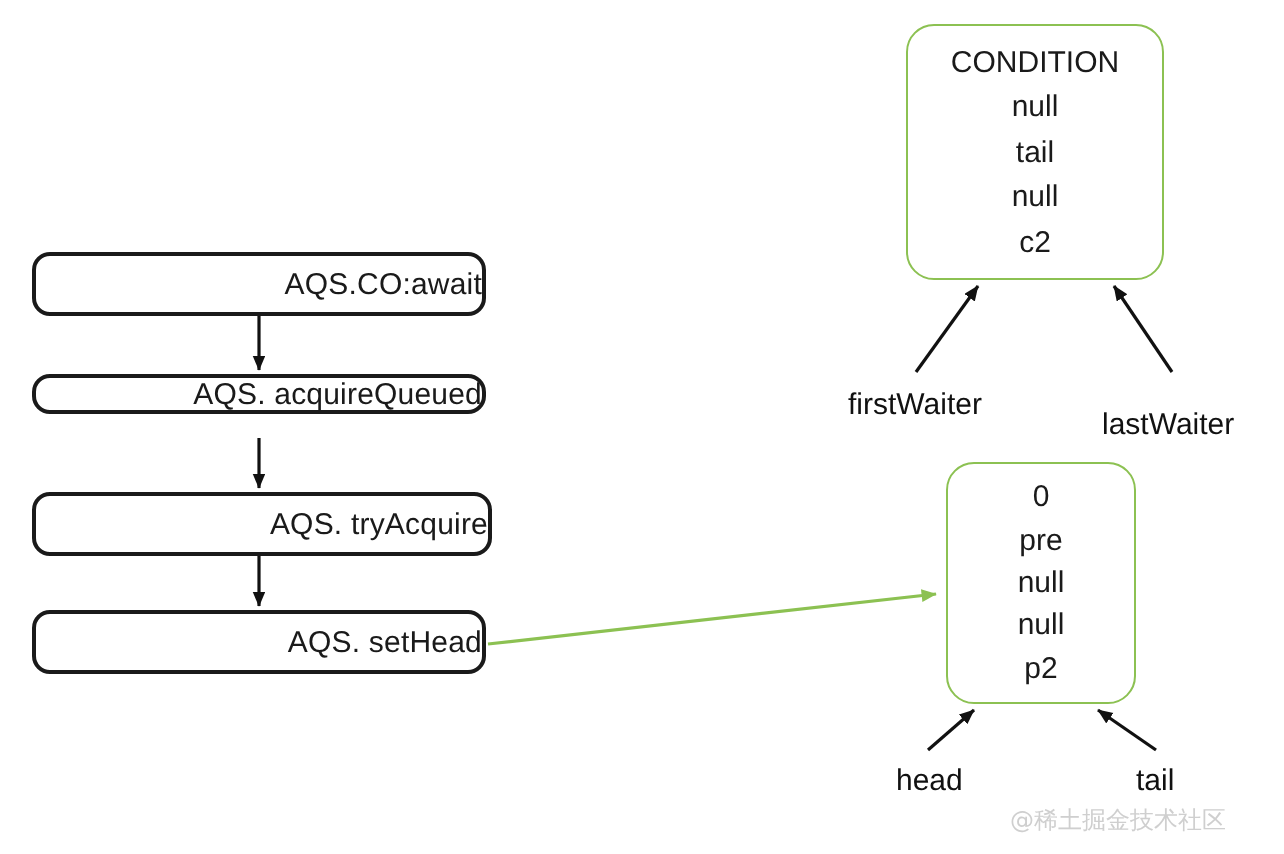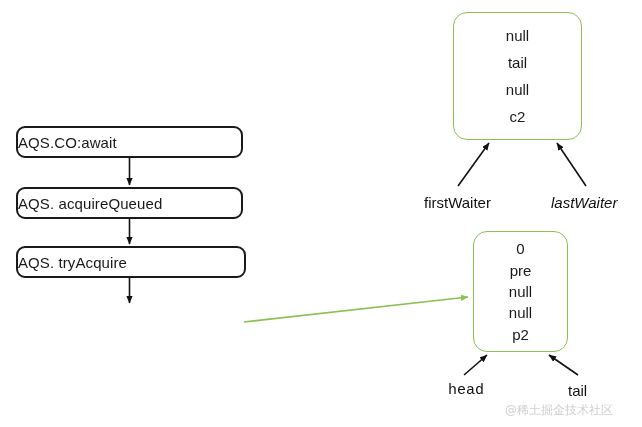--- a/index.html
+++ b/index.html
@@ -17,21 +17,21 @@
   }
   
   .flow-box {
     position: absolute;
     box-sizing: border-box;
     border: 2px solid #1a1a1a;
     border-radius: 9px;
     background: #ffffff;
     display: flex;
     align-items: center;
-    justify-content: flex-start;
+    justify-content: flex-end;
   }
   .flow-box .flow-label {
     font-size: 15px;
     color: #1a1a1a;
     white-space: nowrap;
     letter-spacing: 0.1px;
   }
   
   .node-box {
     position: absolute;
@@ -80,47 +80,51 @@
 </style>
 </head>
 <body>
 
 <div id="canvas">
 
   <div class="flow-box" style="left:16px; top:126px; width:227px; height:32px;">
     <span class="flow-label">AQS.CO:await</span>
   </div>
 
-  <div class="flow-box" style="left:16px; top:187px; width:227px; height:32px;">
+  <div class="flow-box" style="left:16px; top:187px; width:227px; height:20px;">
     <span class="flow-label">AQS. acquireQueued</span>
   </div>
 
   <div class="flow-box" style="left:16px; top:246px; width:230px; height:32px;">
     <span class="flow-label">AQS. tryAcquire</span>
   </div>
 
+  <div class="flow-box" style="left:16px; top:305px; width:227px; height:32px;">
+    <span class="flow-label">AQS. setHead</span>
+  </div>
 
   <div class="node-box" style="left:453px; top:12px; width:129px; height:128px;">
+    <span class="node-row">CONDITION</span>
     <span class="node-row">null</span>
     <span class="node-row">tail</span>
     <span class="node-row">null</span>
     <span class="node-row">c2</span>
   </div>
 
   <div class="node-box" style="left:473px; top:231px; width:95px; height:121px;">
     <span class="node-row">0</span>
     <span class="node-row">pre</span>
     <span class="node-row">null</span>
     <span class="node-row">null</span>
     <span class="node-row">p2</span>
   </div>
 
   <div class="ptr-label" style="left:424px; top:194px;text-align:center;">firstWaiter</div>
-  <div class="ptr-label" style="left:551px; top:194px;font-style:italic;">lastWaiter</div>
-  <div class="ptr-label" style="left:448px; top:382px;font-family:Liberation Mono, monospace;">head</div>
+  <div class="ptr-label" style="left:551px; top:204px;">lastWaiter</div>
+  <div class="ptr-label" style="left:448px; top:382px;">head</div>
   <div class="ptr-label" style="left:568px; top:382px;">tail</div>
 
   <svg id="arrows" viewBox="0 0 642 427">
     <defs>
       <marker id="ah-black" markerWidth="9" markerHeight="9" refX="7.2" refY="3.2" orient="auto" markerUnits="userSpaceOnUse">
         <path d="M0,0 L7.6,3.2 L0,6.4 z" fill="#111111"></path>
       </marker>
       <marker id="ah-green" markerWidth="9" markerHeight="9" refX="7.2" refY="3.2" orient="auto" markerUnits="userSpaceOnUse">
         <path d="M0,0 L7.6,3.2 L0,6.4 z" fill="#8cc152"></path>
       </marker>

